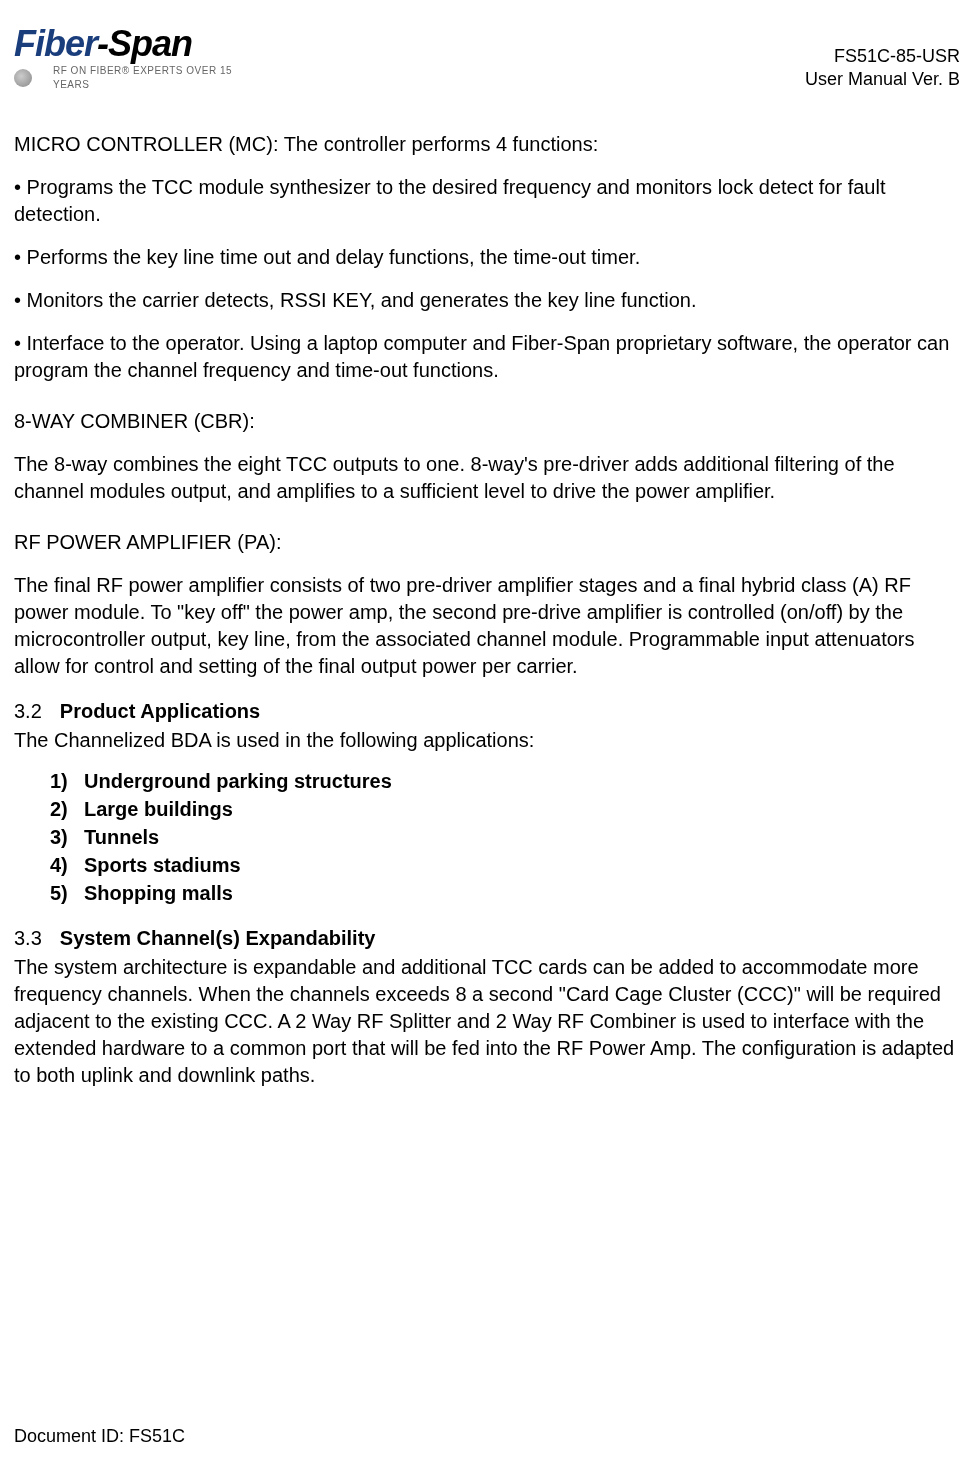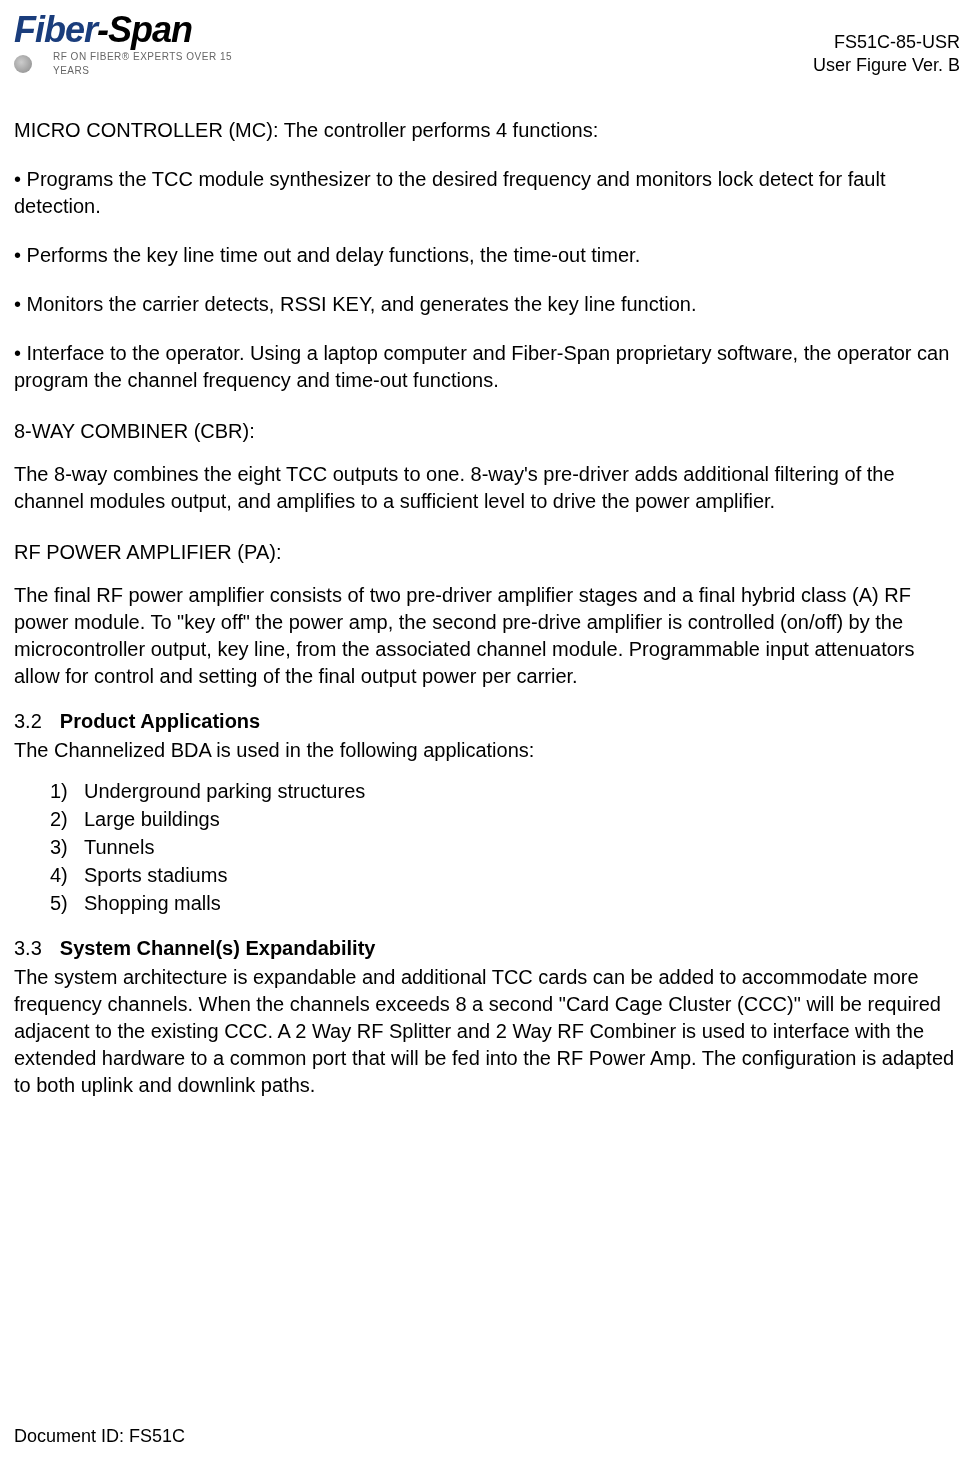--- a/index.html
+++ b/index.html
@@ -7,21 +7,21 @@
       width: 974px;
       height: 1472px;
       font-family: Arial, Helvetica, sans-serif;
       font-size: 20px;
       line-height: 1.35;
       color: #000;
       position: relative;
       background: #fff;
     }
     .page {
-      padding: 14px 14px 50px 14px;
+      padding: 28px 14px 50px 14px;
     }
     .header {
       display: flex;
       justify-content: space-between;
       align-items: flex-end;
       margin-bottom: 40px;
     }
     .logo {
       width: 240px;
     }
@@ -51,33 +51,34 @@
       border-radius: 50%;
       background: radial-gradient(circle at 40% 40%, #ccc, #888);
       flex-shrink: 0;
     }
     .doc-meta {
       text-align: right;
       font-size: 18px;
       line-height: 1.3;
     }
     .content p { margin: 10px 0 16px; }
-    .content .bullet { margin: 22px 0 16px; }
+    .content .bullet { margin: 10px 0 16px; }
     .content .intro { margin: 6px 0 16px; }
     .content .heading-inline { margin: 24px 0 16px; }
     .section-heading {
       font-size: 20px;
       margin: 18px 0 2px 0;
     }
     .section-heading .num { font-weight: normal; margin-right: 18px; }
     .section-heading .title { font-weight: bold; }
     .see-figure { font-weight: bold; font-size: 19px; margin: 12px 0 16px; }
     .ordered-list {
       list-style: none;
       margin: 14px 0 18px 36px;
+      font-weight: bold;
     }
     .ordered-list li {
       margin: 1px 0;
     }
     .ordered-list li .num { display: inline-block; width: 34px; }
     .footer {
       position: absolute;
       bottom: 24px;
       left: 14px;
       right: 14px;
@@ -96,21 +97,21 @@
       <div class="logo-main">
         <span class="fiber">Fiber</span><span>-</span><span class="span">Span</span>
       </div>
       <div class="logo-sub">
         <span class="logo-icon"></span>
         <span>RF ON FIBER® EXPERTS OVER 15 YEARS</span>
       </div>
     </div>
     <div class="doc-meta">
       <div>FS51C-85-USR</div>
-      <div>User Figure Ver. B</div>
+      <div>User Manual Ver. B</div>
     </div>
   </div>
 
   <div class="content">
     <p class="intro">MICRO CONTROLLER (MC): The controller performs 4 functions:</p>
     <p class="bullet">•   Programs the TCC module synthesizer to the desired frequency and monitors lock detect for fault detection.</p>
     <p class="bullet">•   Performs the key line time out and delay functions, the time-out timer.</p>
     <p class="bullet">•   Monitors the carrier detects, RSSI KEY, and generates the key line function.</p>
     <p class="bullet">•   Interface to the operator. Using a laptop computer and Fiber-Span proprietary software, the operator can program the channel frequency and time-out functions.</p>
 

